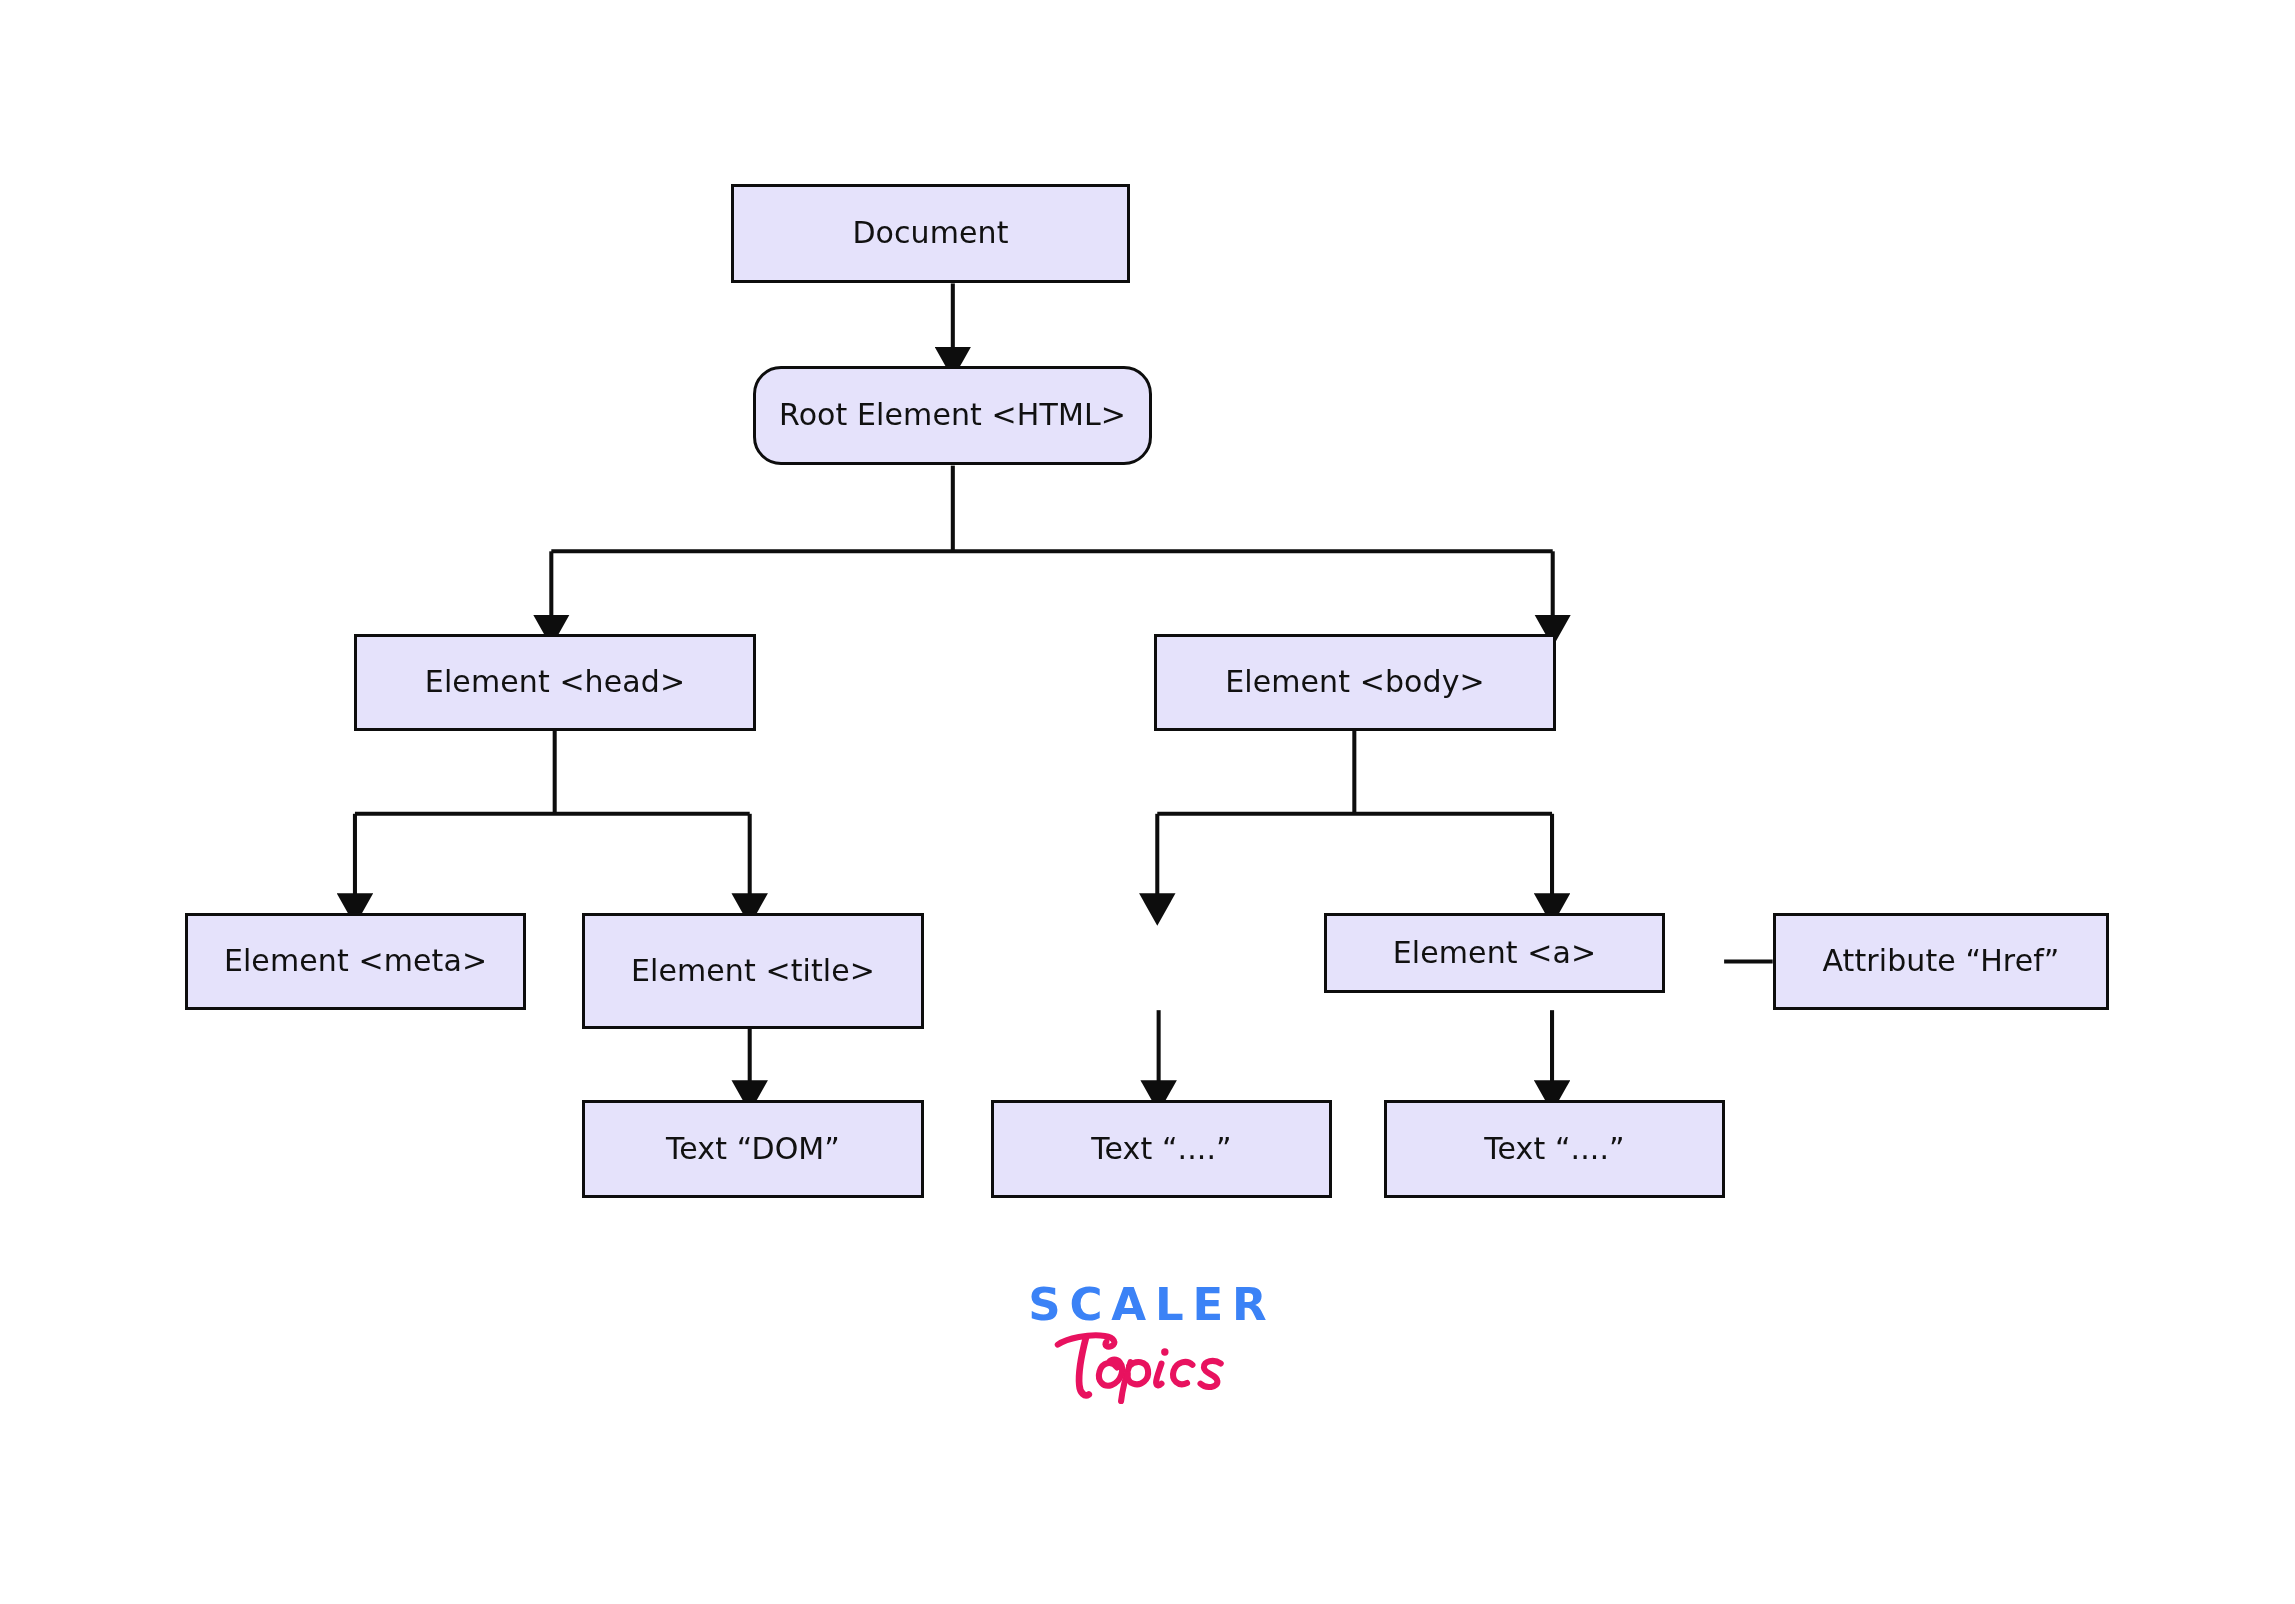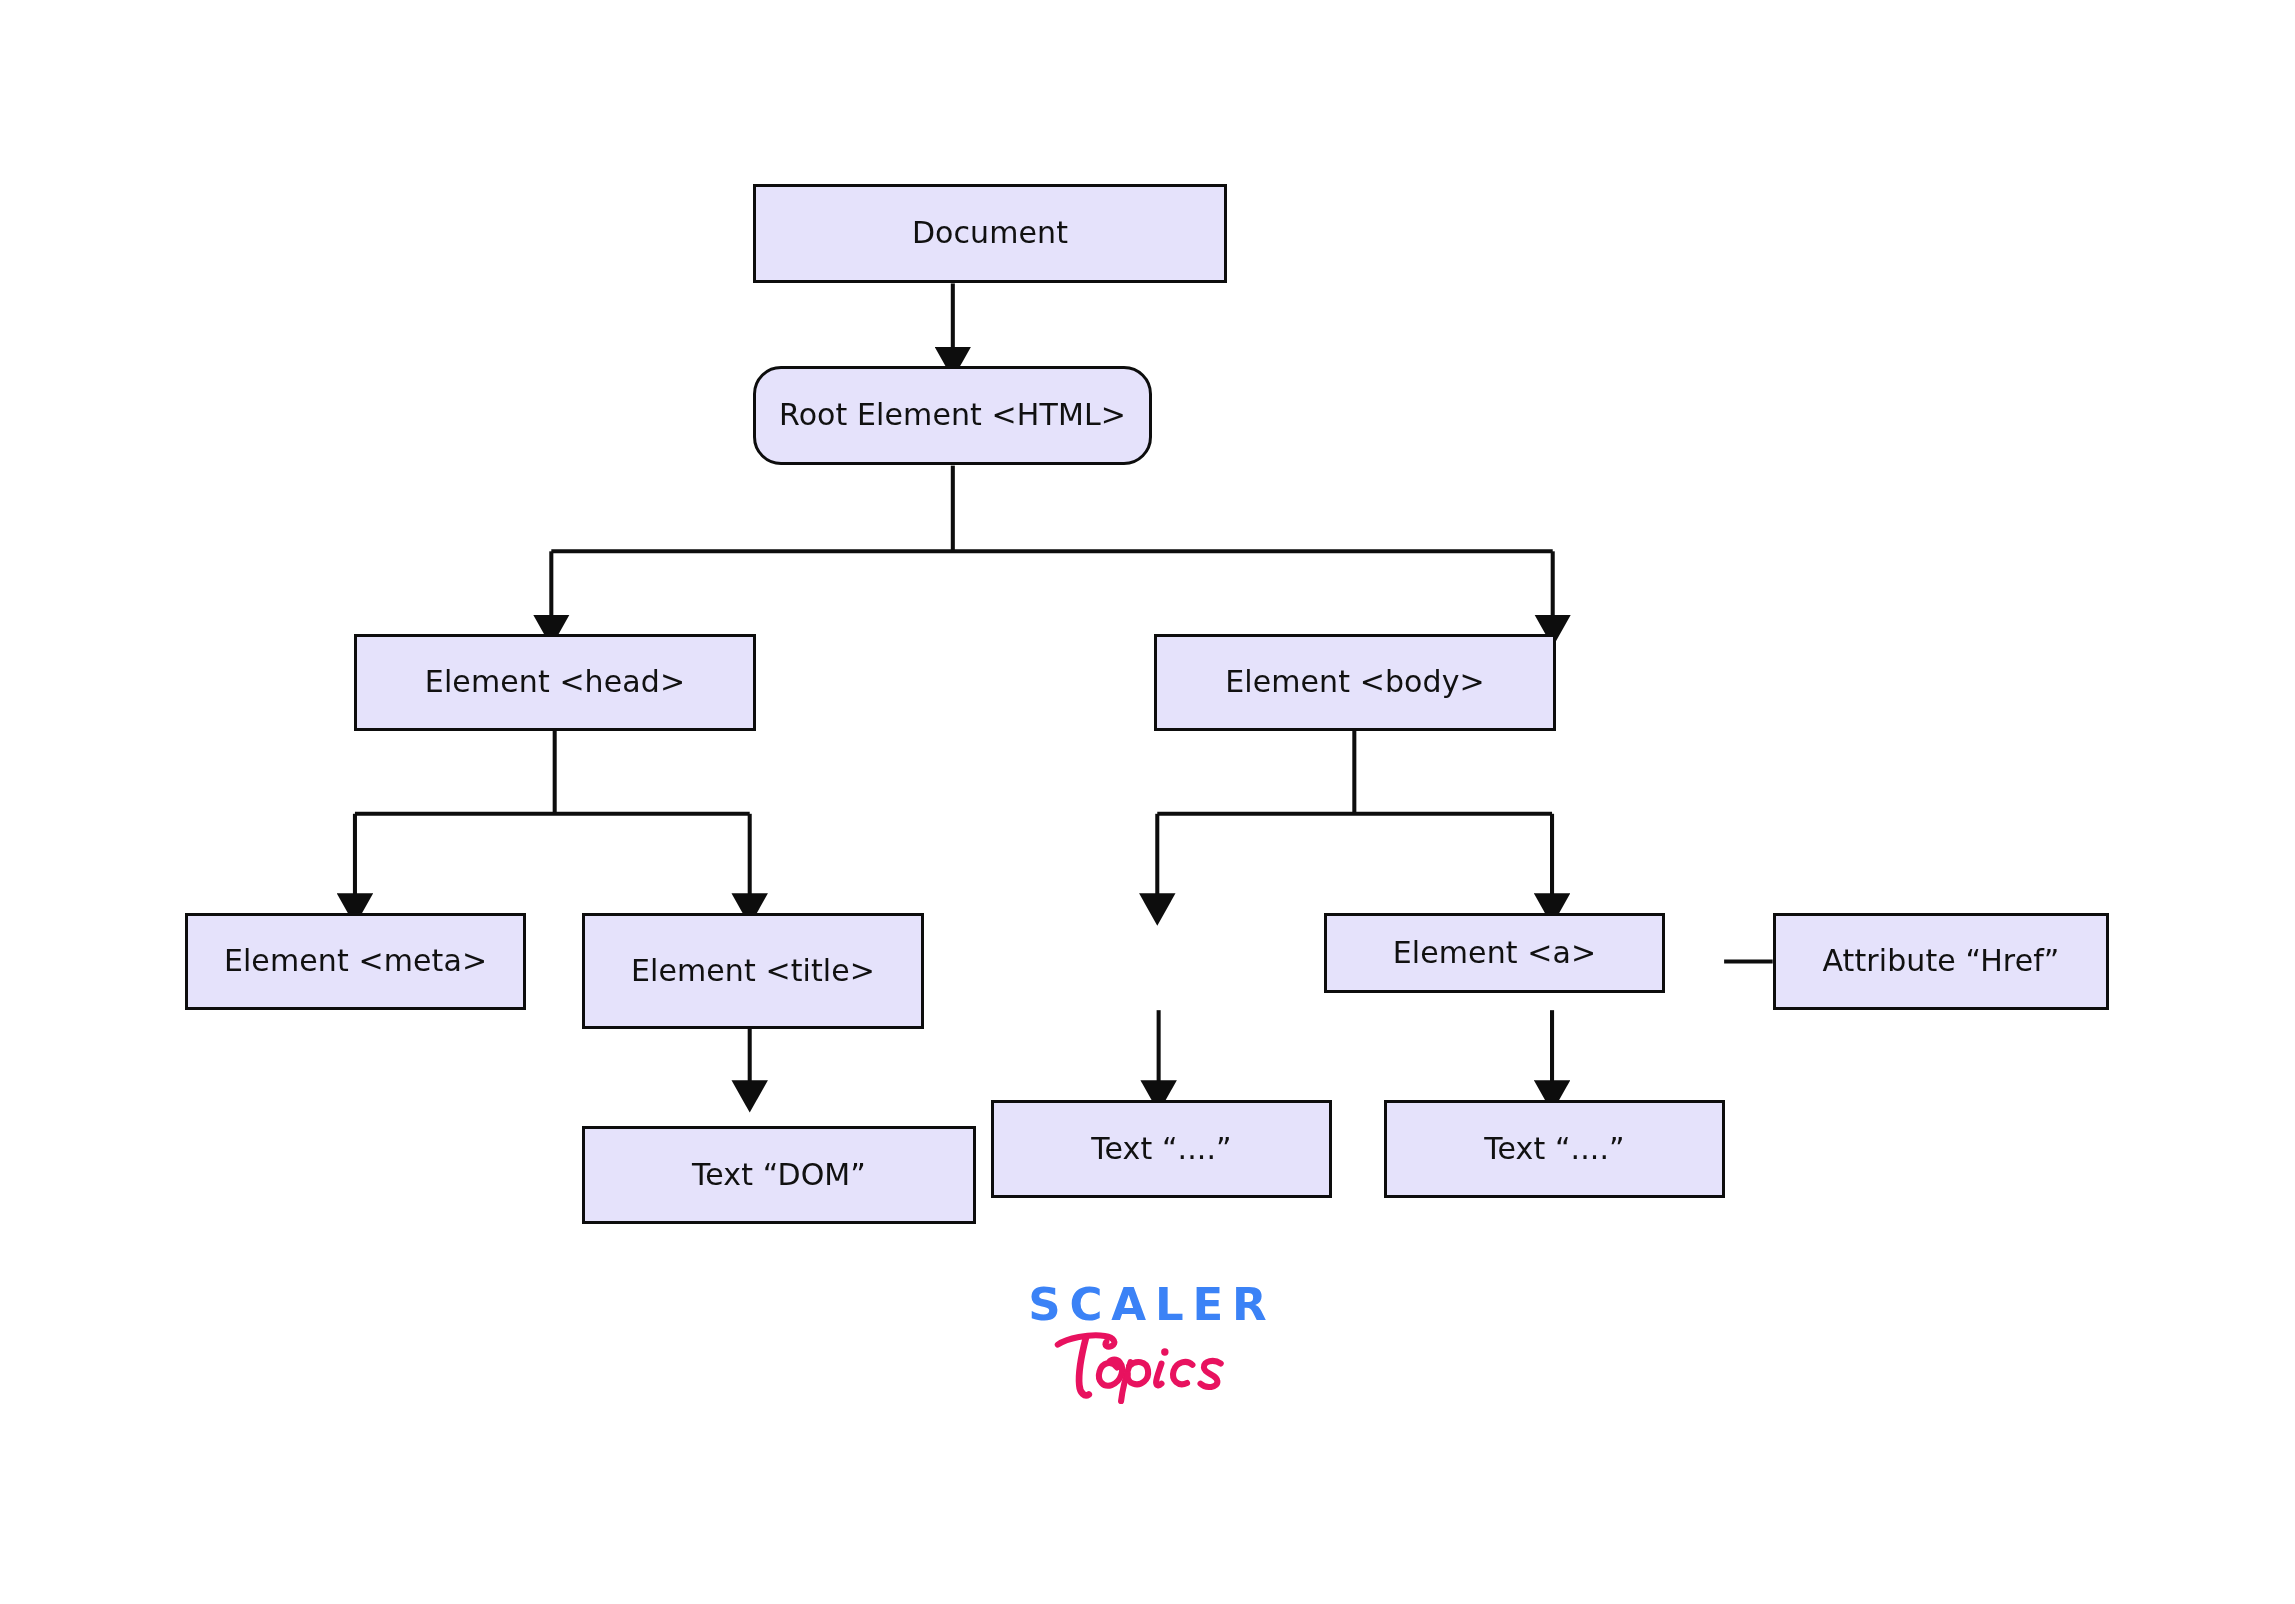--- a/index.html
+++ b/index.html
@@ -117,21 +117,21 @@
 
     <g>
       <line x1="1717" y1="1497" x2="1717" y2="1608" stroke="#0d0d0d" stroke-width="6" marker-end="url(#arrowhead)"></line>
     </g>
 
     <g>
       <line x1="2300" y1="1497" x2="2300" y2="1608" stroke="#0d0d0d" stroke-width="6" marker-end="url(#arrowhead)"></line>
     </g>
   </svg>
 
-  <div class="node-box" style="left:753px; top:184px; width:474px; height:99px;">
+  <div class="node-box" style="left:731px; top:184px; width:399px; height:99px;">
     <span>Document</span>
   </div>
 
   <div class="node-box" style="left:753px; top:366px; width:399px; height:99px;border-radius:28px;">
     <span>Root Element &lt;HTML&gt;</span>
   </div>
 
   <div class="node-box" style="left:354px; top:634px; width:402px; height:97px;text-align:center;">
     <span>Element &lt;head&gt;</span>
   </div>
@@ -150,21 +150,21 @@
 
 
   <div class="node-box" style="left:1324px; top:913px; width:341px; height:80px;">
     <span>Element &lt;a&gt;</span>
   </div>
 
   <div class="node-box" style="left:1773px; top:913px; width:336px; height:97px;">
     <span>Attribute “Href”</span>
   </div>
 
-  <div class="node-box" style="left:582px; top:1100px; width:394px; height:98px;margin-top:26px;">
+  <div class="node-box" style="left:582px; top:1100px; width:342px; height:98px;">
     <span>Text “DOM”</span>
   </div>
 
   <div class="node-box" style="left:991px; top:1100px; width:341px; height:98px;">
     <span>Text “....”</span>
   </div>
 
   <div class="node-box" style="left:1384px; top:1100px; width:341px; height:98px;">
     <span>Text “....”</span>
   </div>

